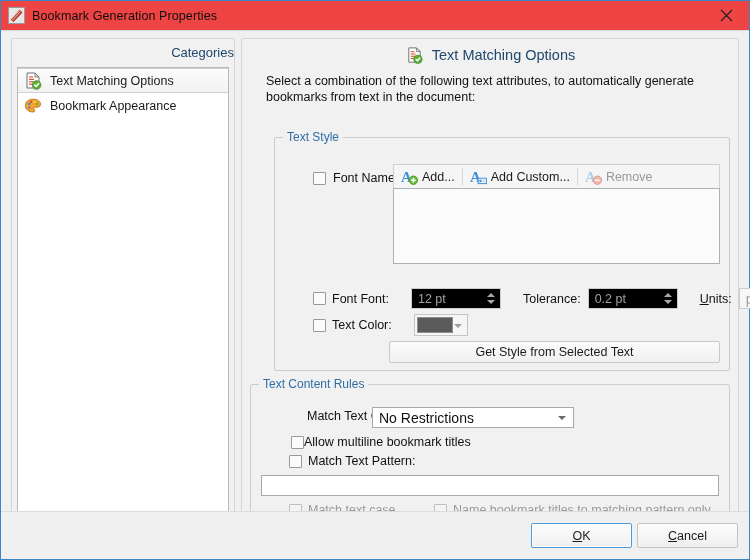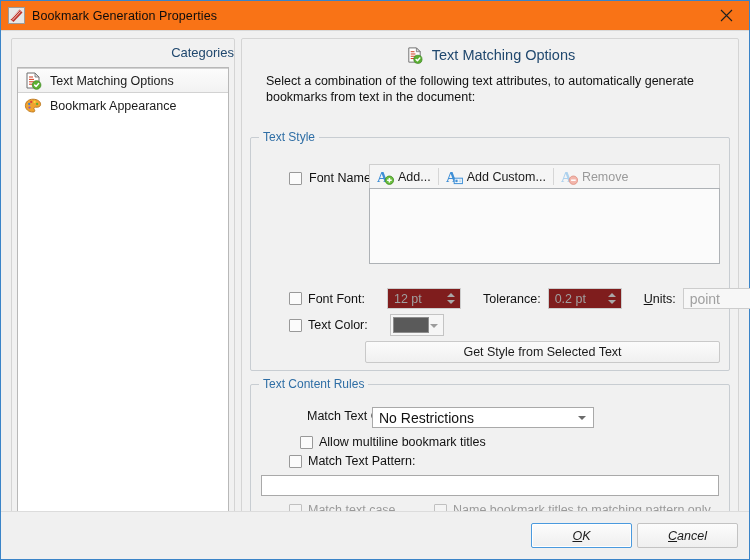--- a/index.html
+++ b/index.html
@@ -26,21 +26,21 @@
     border: 1px solid #3a84c8;
     background: #f0f0f0;
     display: flex;
     flex-direction: column;
   }
 
   
   .titlebar {
     height: 29px;
     min-height: 29px;
-    background: #f97316;
+    background: #ef4444;
     display: flex;
     align-items: center;
     position: relative;
   }
   .title-icon {
     width: 17px; height: 17px;
     margin-left: 7px;
     margin-right: 7px;
     position: relative;
     flex: none;
@@ -157,21 +157,21 @@
     background: #f1f1f1;
   }
   .group > .grp-label {
     position: absolute;
     left: 8px; top: -8px;
     background: #f1f1f1;
     padding: 0 4px;
     font-size: 12px;
     color: #2f6ea5;
   }
-  #group-text-style { top: 98px; height: 232px; }
+  #group-text-style { top: 98px; height: 232px; margin-left: 24px; }
   #group-content-rules { top: 345px; height: 147px; }
 
   .cb {
     width: 13px; height: 13px;
     box-sizing: border-box;
     border: 1px solid #999;
     background: #fbfbfb;
     display: inline-block;
     vertical-align: middle;
     flex: none;
@@ -222,24 +222,24 @@
     background: #fbfbfb;
     border: 1px solid #aeb2b6;
     box-sizing: border-box;
   }
 
   
   #row-font-size { left: 10px; top: 150px; }
   #row-text-color { left: 10px; top: 176px; }
 
   .spin {
-    width: 74px; height: 21px;
+    width: 90px; height: 21px;
     box-sizing: border-box;
     border: 1px solid #cdcdcd;
-    background: #7f1d1d;
+    background: #000000;
     display: flex;
     align-items: center;
     position: relative;
   }
   .spin .sv {
     padding-left: 6px;
     font-size: 12.5px;
     color: #a0a0a0;
   }
   .spin .arrows {
@@ -321,23 +321,23 @@
     background: linear-gradient(#fbfbfb, #f0f0f0);
     display: flex; align-items: center; justify-content: center;
     font-size: 12.5px;
     cursor: default;
   }
 
   
   #row-match-case { left: 28px; top: 24px; gap: 6px; }
   #combo-match-case {
     position: absolute;
-    left: 121px; top: 22px; width: 222px;
-  }
-  #row-multiline { left: 21px; top: 50px; gap: 6px; }
+    left: 121px; top: 22px; width: 202px;
+  }
+  #row-multiline { left: 12px; top: 50px; }
   #row-pattern-cb { left: 10px; top: 69px; gap: 6px; }
   .pattern-input {
     position: absolute;
     left: 10px; right: 10px; top: 90px;
     height: 21px;
     box-sizing: border-box;
     background: #ffffff;
     border: 1px solid #a9a9a9;
   }
   #row-mtc { left: 10px; top: 118px; gap: 6px; }
@@ -355,21 +355,20 @@
     position: absolute;
     top: 11px;
     width: 101px; height: 25px;
     box-sizing: border-box;
     border: 1px solid #c3c3c3;
     border-radius: 2px;
     background: linear-gradient(#fcfcfc, #efefef);
     display: flex; align-items: center; justify-content: center;
     font-size: 12.5px;
     cursor: default;
-    font-style: italic;
   }
   .btn.default {
     border: 1px solid #4a9ade;
     box-shadow: inset 0 0 0 1px #ffffff;
   }
   #btn-ok { right: 117px; }
   #btn-cancel { right: 11px; }
   .acc { text-decoration: underline; }
 </style>
 </head>

